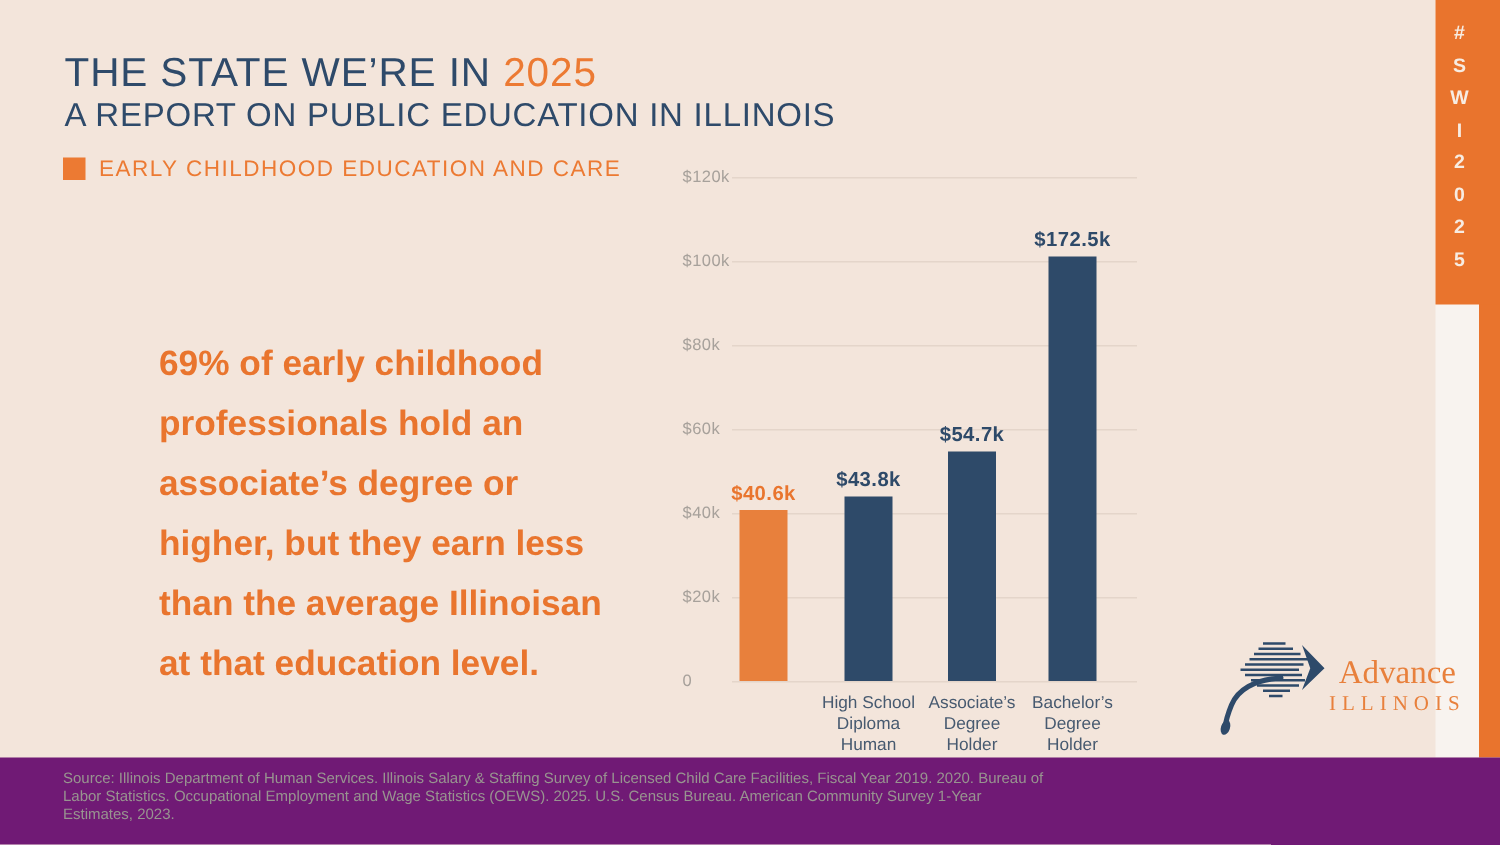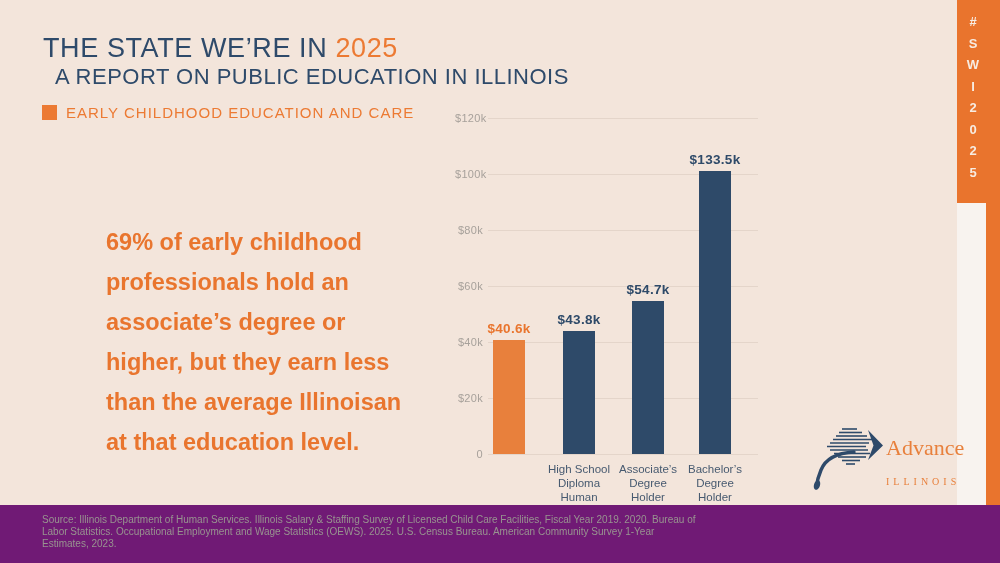--- a/index.html
+++ b/index.html
@@ -18,50 +18,50 @@
   }
   
   .title {
     position:absolute; left:43px; top:33px;
     font-size:27px; line-height:30px; letter-spacing:0.6px;
     color:#2E4A6A; white-space:nowrap;
   }
   .title .year { color:#EC7A33; font-weight:normal; }
   .subtitle {
     position:absolute; left:43px; top:64px;
-    font-size:22px; letter-spacing:0.5px; color:#2E4A6A; white-space:nowrap;margin-left:12px;
+    font-size:22px; letter-spacing:0.5px; color:#2E4A6A; white-space:nowrap;
   }
   .section { position:absolute; left:42px; top:104px; display:flex; align-items:center;text-align:right; }
   .section .sq { width:15px; height:15px; background:#EC7A33; margin-right:9px; }
   .section .lbl { font-size:15px; letter-spacing:1px; color:#EC7A33; white-space:nowrap; }
   
   .callout {
     position:absolute; left:106px; top:222px; width:360px;
     font-size:23.5px; font-weight:bold; line-height:40px;
     color:#E9752E; white-space:pre-line;
   }
   
   .chart { position:absolute; left:455px; top:98px; width:315px; height:412px; }
   .gridline { position:absolute; height:1px; background:#E4D5CA; }
   .ytick {
-    position:absolute; width:28px; text-align:right;
+    position:absolute; width:28px; text-align:left;
     font-size:11px; color:#A7A19B; letter-spacing:0.3px;
   }
   .bar { position:absolute; }
   .bar-value { position:absolute; width:80px; text-align:center; font-size:13.5px; font-weight:bold; letter-spacing:0.3px; }
   .cat-label {
     position:absolute; width:84px; text-align:center;
     font-size:11.5px; line-height:14px; color:#475A70; white-space:pre-line;
   }
   
   .logo { position:absolute; left:812px; top:424px; width:175px; height:72px; }
   .logo .mark { position:absolute; left:0; top:0; }
   .logo .words { position:absolute; left:74px; top:13px; font-family:"Liberation Serif", serif; color:#E8803C; }
   .logo .name { font-size:22px; line-height:22px;text-align:center; }
-  .logo .sub  { font-size:10px; letter-spacing:4px; margin-top:17px; }
+  .logo .sub  { font-size:14px; letter-spacing:4px; margin-top:3px; }
   
   .footer { position:absolute; left:0; top:505px; width:1000px; height:70px; background:#701a75; }
   .footer .src {
     position:absolute; left:42px; top:9px; width:750px;
     font-size:10px; line-height:11.8px; color:#989490; white-space:pre-line;
   }
 </style>
 </head>
 <body>
 
@@ -115,21 +115,21 @@
       <div class="bar-value" style="left: 84px; top: 214.36px; color: rgb(46, 74, 105);">$43.8k</div>
       <div class="cat-label" style="left: 82px; top: 364px;">High School
 Diploma
 Human</div>
       <div class="bar" style="left: 177px; top: 202.84px; width: 32px; height: 153.16px; background: rgb(46, 74, 105);"></div>
       <div class="bar-value" style="left: 153px; top: 183.84px; color: rgb(46, 74, 105);">$54.7k</div>
       <div class="cat-label" style="left: 151px; top: 364px;">Associate’s
 Degree
 Holder</div>
       <div class="bar" style="left: 244px; top: 73.48px; width: 32px; height: 282.52px; background: rgb(46, 74, 105);"></div>
-      <div class="bar-value" style="left: 220px; top: 54.48px; color: rgb(46, 74, 105);">$133.5k</div>
+      <div class="bar-value" style="left: 220px; top: 54.48px; color: rgb(46, 74, 105);">$172.5k</div>
       <div class="cat-label" style="left: 218px; top: 364px;">Bachelor’s
 Degree
 Holder</div>
     </div>
 
   <div class="logo">
     <svg class="mark" width="75" height="68" viewBox="0 0 75 68">
       <g stroke="#2E4A6A" stroke-width="1.6">
         <line x1="30" y1="5" x2="45" y2="5"></line>
         <line x1="27" y1="8.5" x2="50" y2="8.5"></line>

